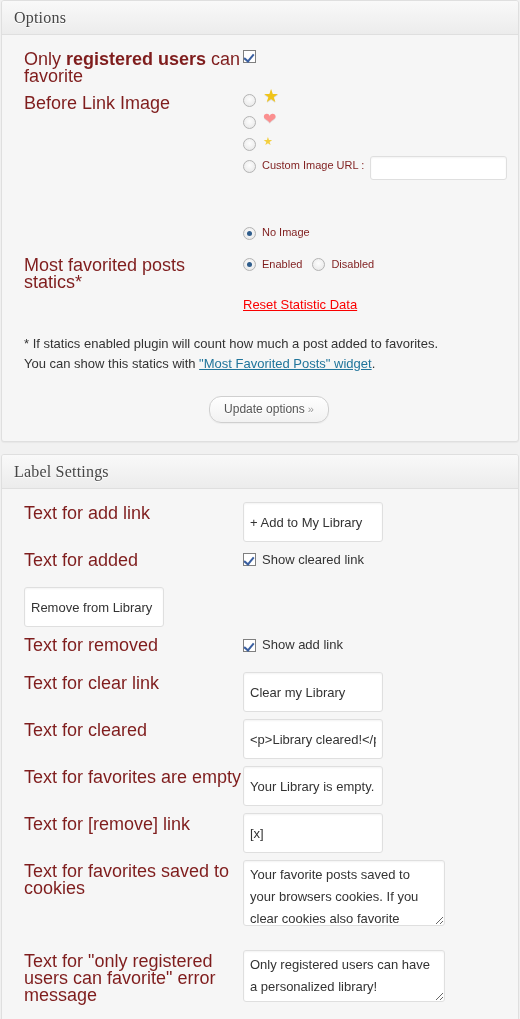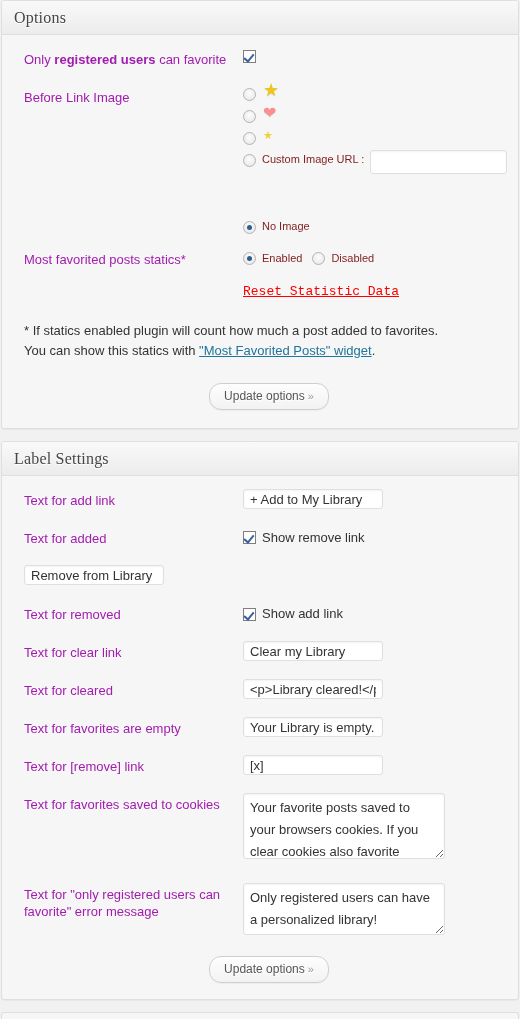--- a/index.html
+++ b/index.html
@@ -40,22 +40,22 @@
   .row{
     display:flex;
     align-items:flex-start;
     padding:0 0 0 22px;
     min-height:38px;
   }
   .row .lbl{
     width:219px;
     flex:0 0 219px;
     padding-top:10px;
-    font-size:13px;
-    color:#a21caf;
+    font-size:18px;
+    color:#7f1d1d;
     line-height:17px;
   }
   .row .ctl{
     flex:1 1 auto;
     padding-top:7px;
     display:flex;
     align-items:flex-start;
     flex-wrap:wrap;
   }
   .row.first{padding-top:6px;}
@@ -122,21 +122,21 @@
   input.txt{
     font-family:"Liberation Sans", sans-serif;
     font-size:13px;
     color:#333;
     padding:4px 6px;
     border:1px solid #dfdfdf;
     border-radius:3px;
     background:#fff;
     box-shadow:inset 0 1px 2px rgba(0,0,0,.05);
     box-sizing:border-box;
-    height:20px;
+    height:40px;
     outline:none;
   }
   input.url-input{width:137px;margin-left:6px;position:relative;top:-2px;height:24px;}
   input.label-input{width:140px;}
 
   textarea.ta{
     font-family:"Liberation Sans", sans-serif;
     font-size:13px;
     color:#333;
     line-height:22px;
@@ -148,21 +148,21 @@
     box-sizing:border-box;
     resize:vertical;
     outline:none;
   }
   textarea.ta-cookies{width:202px;height:66px;overflow-y:scroll;}
   textarea.ta-error{width:202px;height:52px;overflow:hidden;}
   textarea.ta::-webkit-scrollbar{width:15px;background:#f1f1f1;}
   textarea.ta::-webkit-scrollbar-thumb{background:#f1f1f1;border:1px solid #dcdcdc;}
 
   
-  .reset-wrap{padding:6px 0 0 241px;font-family:Liberation Mono, monospace;}
+  .reset-wrap{padding:6px 0 0 241px;}
   a.reset-link{
     color:#fa0000;
     font-size:13px;
     text-decoration:underline;
   }
   .note{
     padding:22px 22px 4px 22px;
     font-size:13px;
     color:#333;
     line-height:20px;
@@ -285,21 +285,21 @@
         <div class="lbl">Text for add link</div>
         <div class="ctl">
           <input class="txt label-input" type="text" value="+ Add to My Library" style="">
         </div>
       </div>
 
       <div class="row">
         <div class="lbl">Text for added</div>
         <div class="ctl" style="padding-top:10px;align-items:center;">
           <span class="cbx checked" style="margin-top:0;"></span>
-          <span class="cbx-label">Show remove link</span>
+          <span class="cbx-label">Show cleared link</span>
         </div>
       </div>
 
       <div class="row">
         <div class="ctl">
           <input class="txt label-input" type="text" value="Remove from Library" style="">
         </div>
       </div>
 
       <div class="row">

